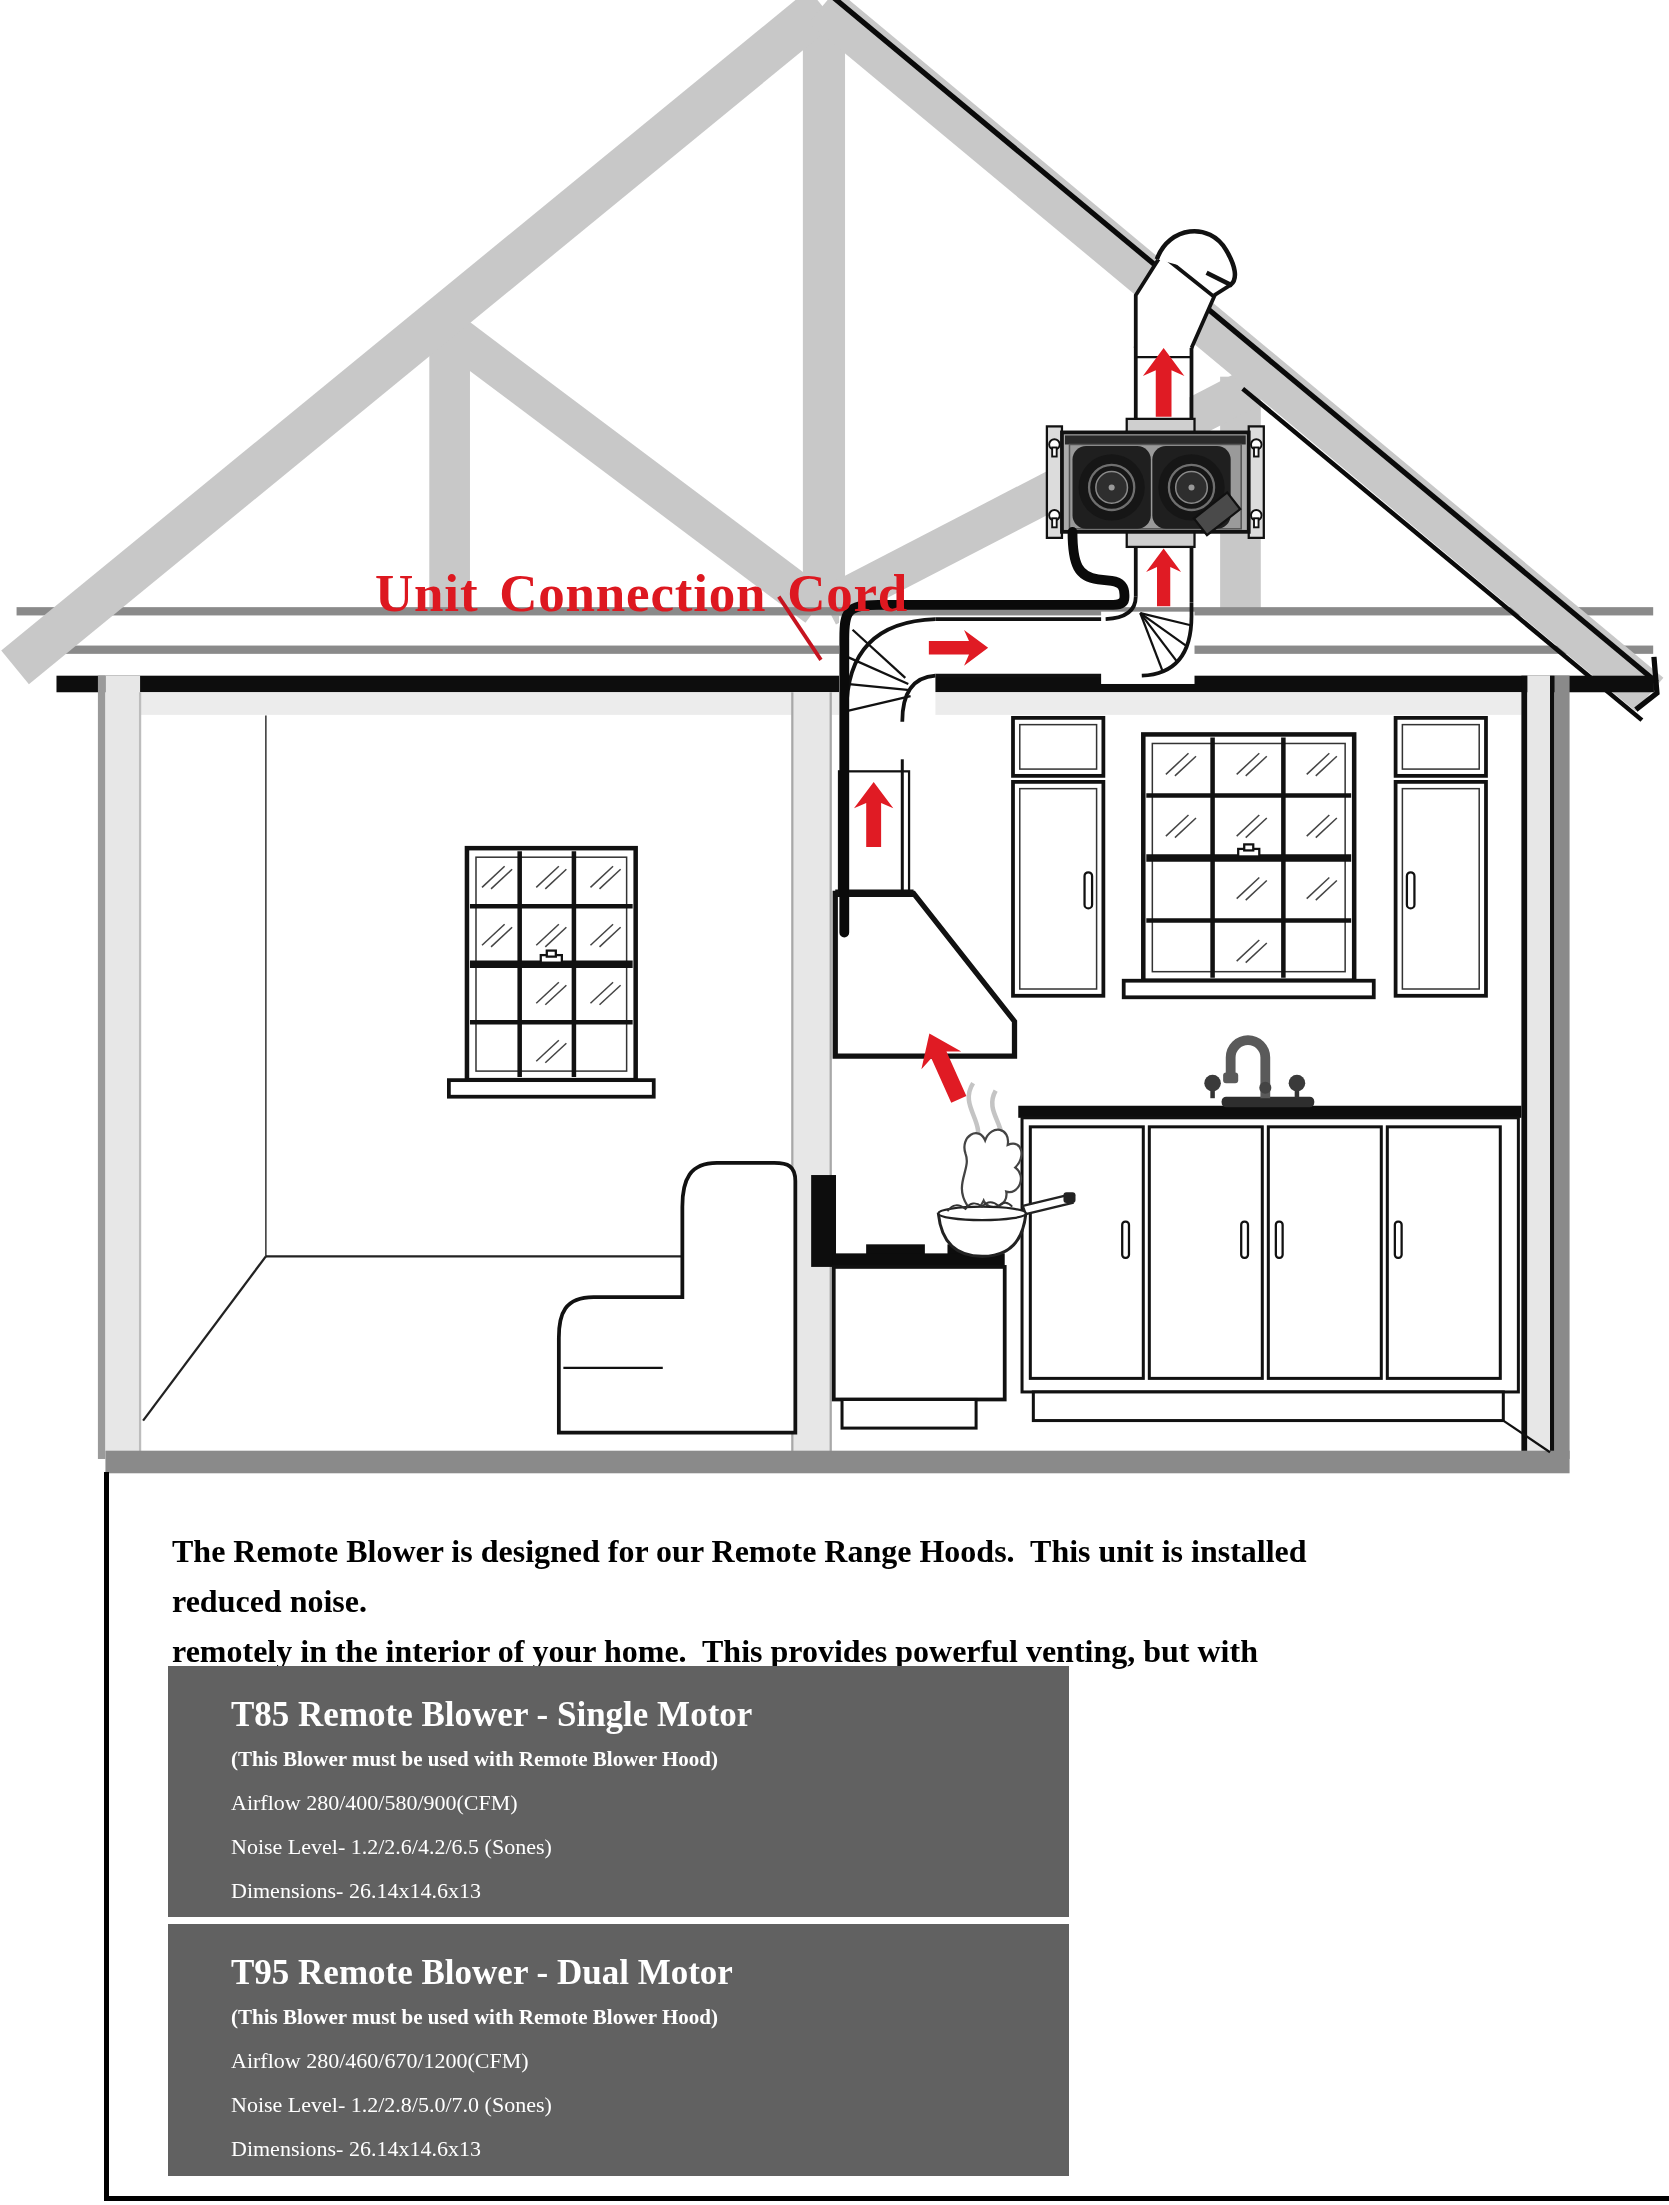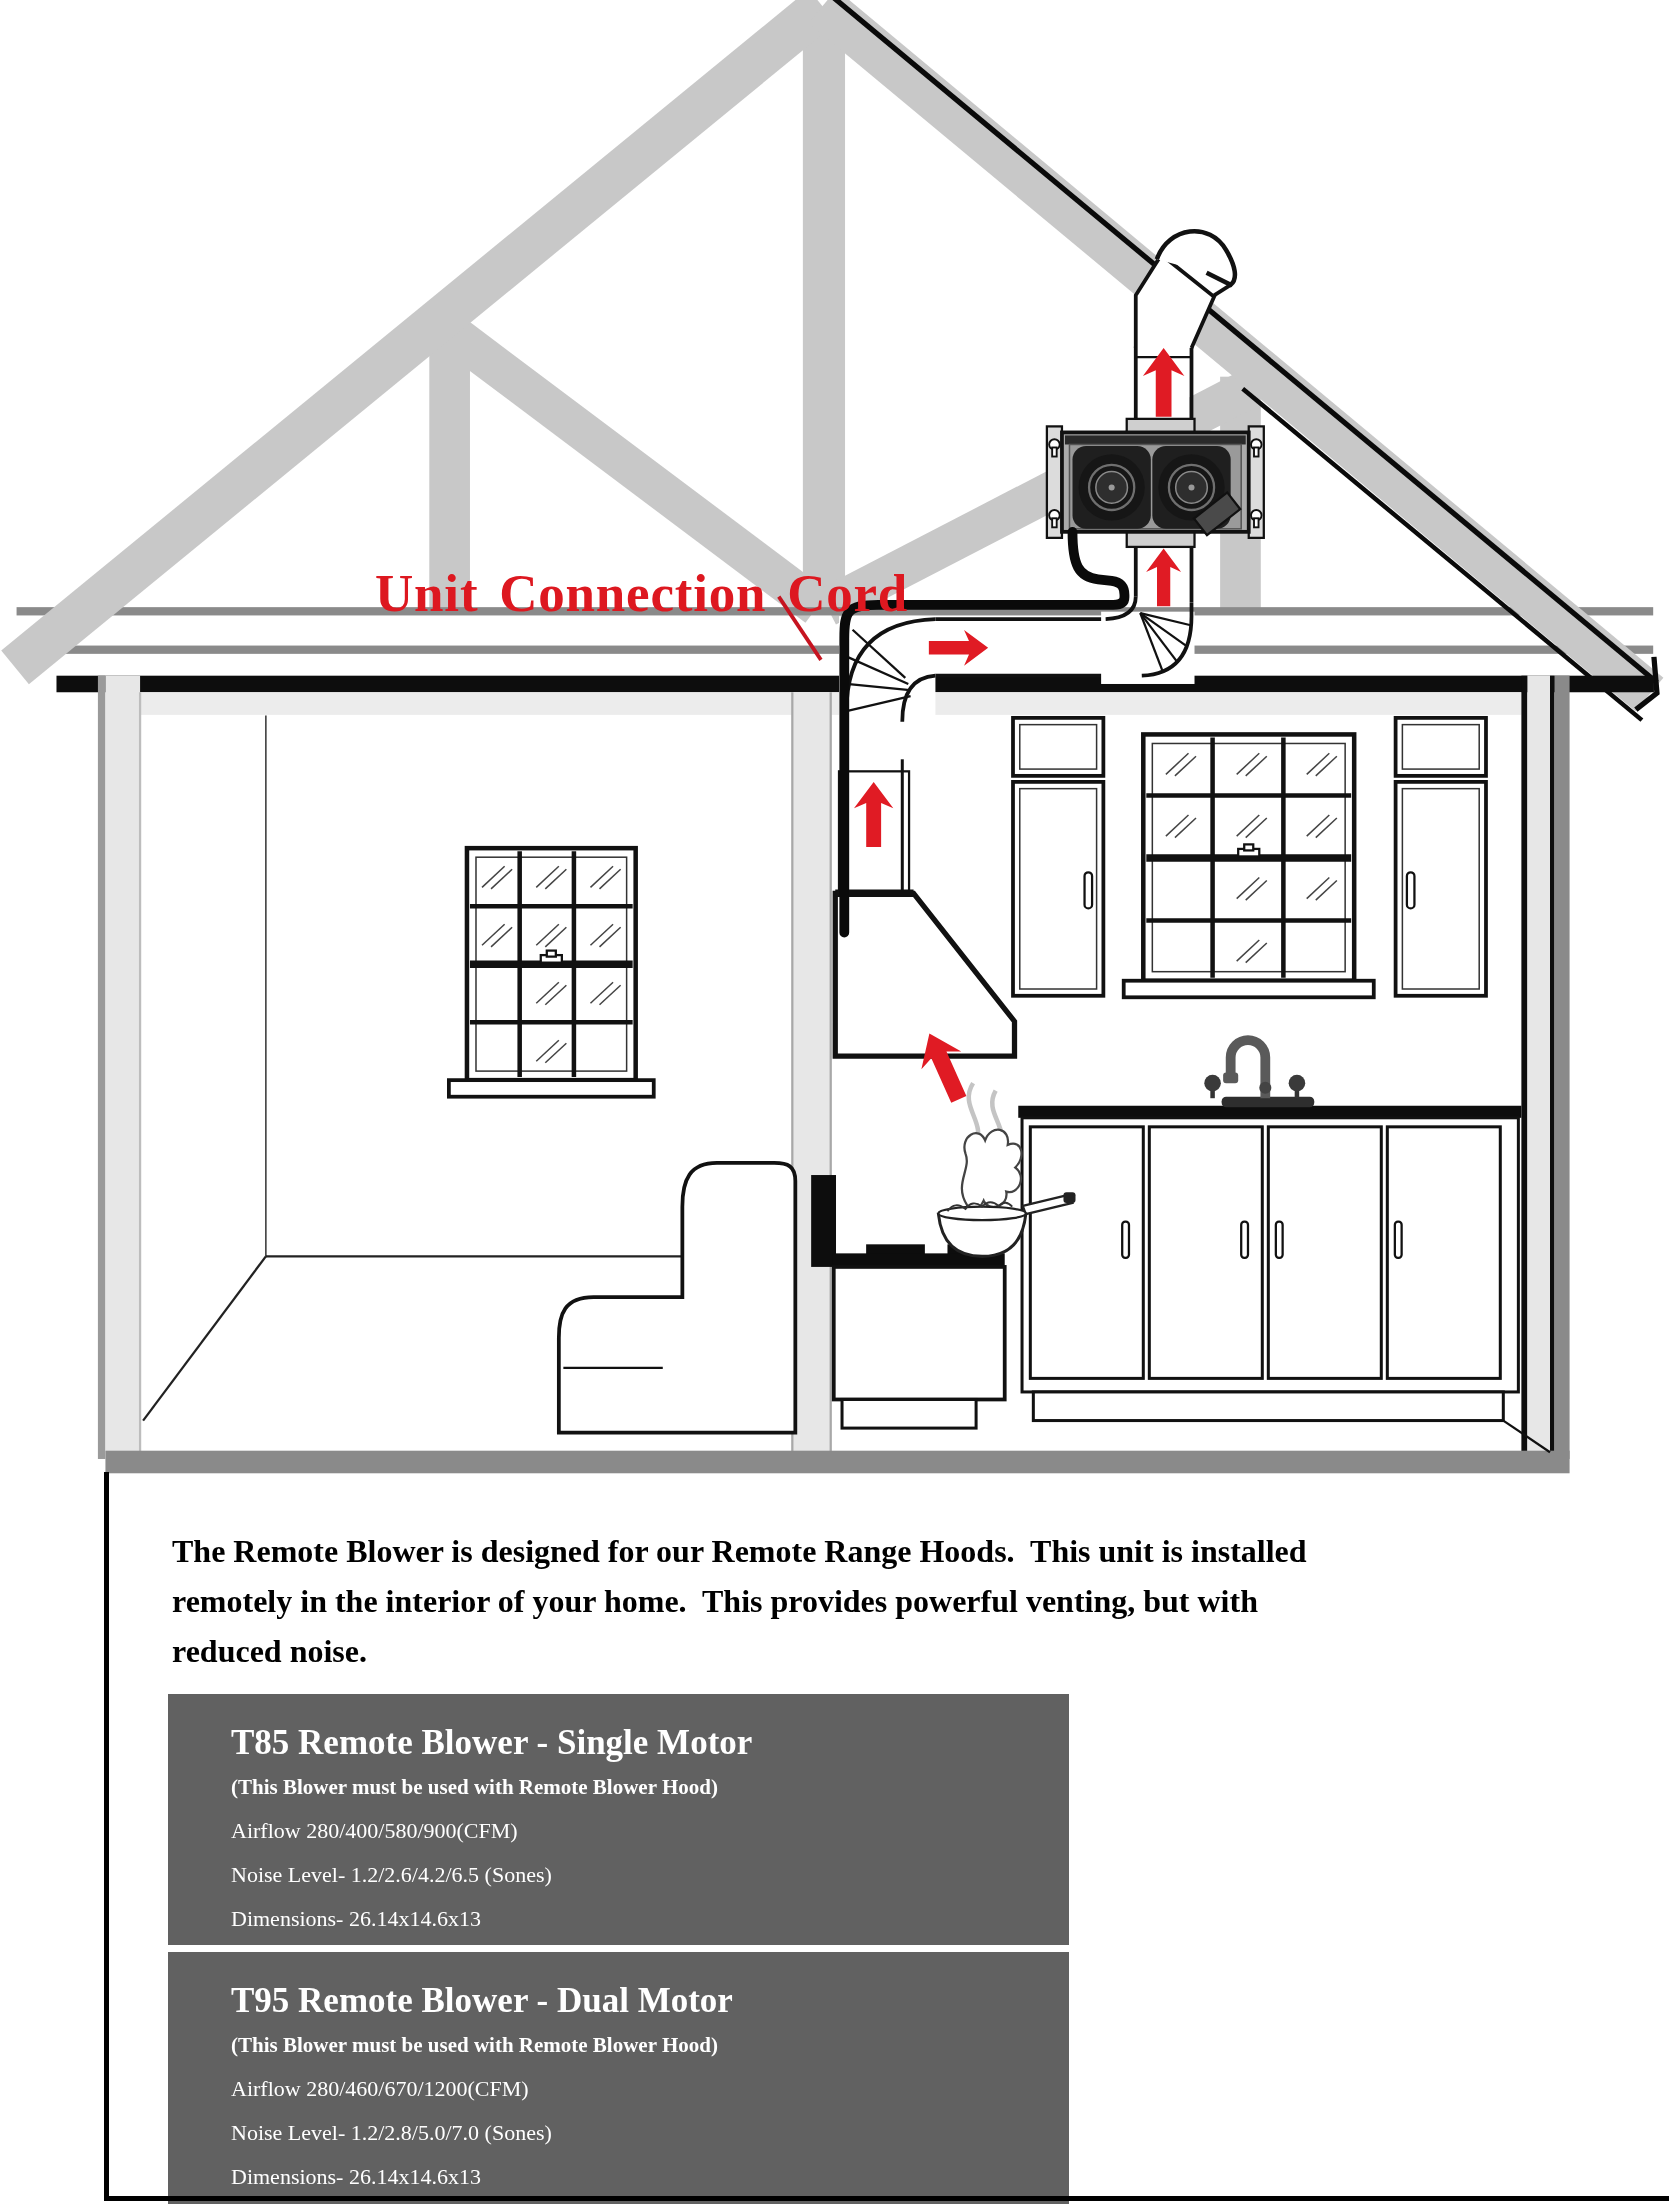--- a/index.html
+++ b/index.html
@@ -4,21 +4,21 @@
 <style>
   html,body{margin:0;padding:0;background:#ffffff;}
   body{width:1669px;height:2205px;position:relative;font-family:"Liberation Serif",serif;}
   .stage{position:absolute;left:0;top:0;width:1669px;height:2205px;overflow:hidden;}
   svg{position:absolute;left:0;top:0;}
   .cord-label{position:absolute;left:375px;top:571px;font-weight:bold;font-size:53px;line-height:45px;
     color:#dd1820;word-spacing:6.8px;letter-spacing:0.8px;white-space:pre;}
   .desc{position:absolute;left:172px;top:1526px;color:#000;}
   .desc-line{font-weight:bold;font-size:32px;line-height:50px;white-space:pre;}
   .spec-box{position:absolute;left:168px;width:901px;background:#616161;color:#fff;
-    box-sizing:border-box;padding:27px 15px 8px 63px;margin-top:28px;}
+    box-sizing:border-box;padding:27px 15px 8px 63px;}
   .box-t85{top:1666px;height:251px;}
   .box-t95{top:1924px;height:252px;}
   .spec-title{font-size:35px;font-weight:bold;line-height:44px;white-space:pre;}
   .spec-sub{font-size:21px;font-weight:bold;line-height:44px;white-space:pre;}
   .spec-line{font-size:22px;line-height:44px;white-space:pre;}
   .border-left{position:absolute;left:104px;top:1472px;width:4.5px;height:728px;background:#000;}
   .border-bottom{position:absolute;left:104px;top:2196px;width:1565px;height:5.3px;background:#000;}
 </style>
 </head>
 <body>
@@ -309,22 +309,22 @@
     <use href="#arrow-up" transform="translate(1234,1372) rotate(-24)"></use>
   </g>
 
   <line x1="1034" y1="792" x2="1090" y2="876" stroke="#c61420" stroke-width="5"></line>
 </svg>
 
 <div class="cord-label">Unit Connection Cord</div>
 
 <div class="desc">
   <div class="desc-line">The Remote Blower is designed for our Remote Range Hoods.  This unit is installed</div>
+  <div class="desc-line">reduced noise.</div>
   <div class="desc-line">remotely in the interior of your home.  This provides powerful venting, but with</div>
-  <div class="desc-line">reduced noise.</div>
 </div>
 
 <div class="spec-box box-t85">
   <div class="spec-title">T85 Remote Blower - Single Motor</div>
   <div class="spec-sub">(This Blower must be used with Remote Blower Hood)</div>
   <div class="spec-line">Airflow 280/400/580/900(CFM)</div>
   <div class="spec-line">Noise Level- 1.2/2.6/4.2/6.5 (Sones)</div>
   <div class="spec-line">Dimensions- 26.14x14.6x13</div>
 </div>
 

